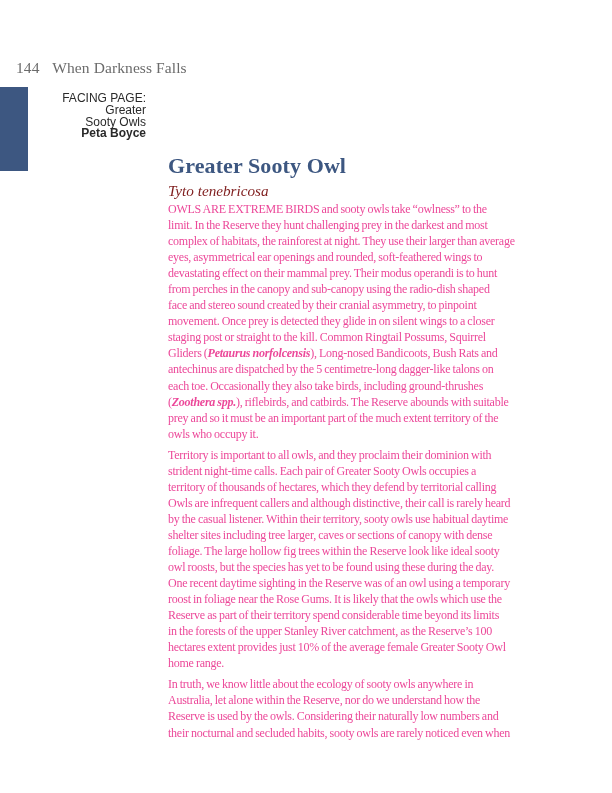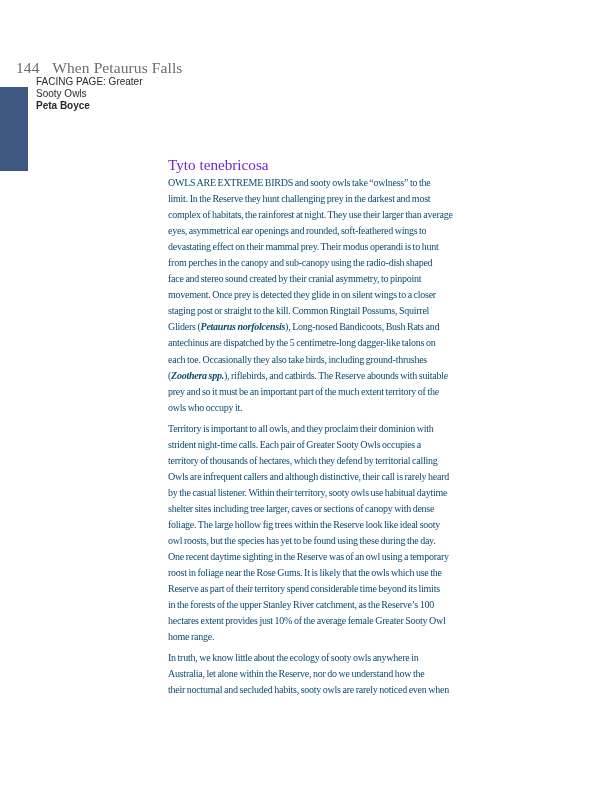--- a/index.html
+++ b/index.html
@@ -31,26 +31,27 @@
       position: absolute;
       left: 0;
       top: 87px;
       width: 28px;
       height: 84px;
       background: #3d5781;
     }
     .caption {
       position: absolute;
       left: 36px;
-      top: 76px;
+      top: 93px;
       width: 110px;
       font-family: "Liberation Sans", "DejaVu Sans", sans-serif;
-      font-size: 10px;
+      font-size: 12px;
       line-height: 11.8px;
       color: #2a2a2a;
+      text-align: right;
     }
     .caption .credit {
       font-weight: bold;
       display: block;
     }
     .article {
       position: absolute;
       left: 168px;
       top: 153px;
       width: 374px;
@@ -60,56 +61,58 @@
       font-size: 22px;
       line-height: 26px;
       font-weight: bold;
       color: #3d5781;
       letter-spacing: 0.1px;
     }
     .subtitle {
       margin: 2px 0 0 0;
       font-size: 15.2px;
       line-height: 19px;
-      color: #6d28d9;
+      font-style: italic;
+      color: #7f1d1d;
     }
     .body p {
       margin: 0 0 5px 0;
-      font-size: 10px;
+      font-size: 12px;
       line-height: 16.05px;
-      color: #0c4a6e;
+      color: #ec4899;
       letter-spacing: -0.25px;
       word-spacing: -0.5px;
     }
     .body p:first-child {
       margin-top: 1px;
     }
     .body .line {
       display: block;
       white-space: nowrap;
     }
     .body em { font-style: italic; font-weight: bold; }
   </style>
 </head>
 <body>
 
 <div class="running-head">
   <span class="folio">144</span>
-  <span>When Petaurus Falls</span>
+  <span>When Darkness Falls</span>
 </div>
 
 <div class="side-bar"></div>
 
 <div class="caption">
   <span class="line" style="display:block">FACING PAGE: Greater</span>
   <span class="line" style="display:block">Sooty Owls</span>
   <span class="credit">Peta Boyce</span>
 </div>
 
 <div class="article">
+  <h1 class="title">Greater Sooty Owl</h1>
   <div class="subtitle">Tyto tenebricosa</div>
   <div class="body">
     <p>
         <span class="line"><span>OWLS ARE EXTREME BIRDS and sooty owls take “owlness” to the</span></span>
         <span class="line"><span>limit. In the Reserve they hunt challenging prey in the darkest and most</span></span>
         <span class="line"><span>complex of habitats, the rainforest at night. They use their larger than average</span></span>
         <span class="line"><span>eyes, asymmetrical ear openings and rounded, soft-feathered wings to</span></span>
         <span class="line"><span>devastating effect on their mammal prey. Their modus operandi is to hunt</span></span>
         <span class="line"><span>from perches in the canopy and sub-canopy using the radio-dish shaped</span></span>
         <span class="line"><span>face and stereo sound created by their cranial asymmetry, to pinpoint</span></span>
@@ -134,16 +137,17 @@
         <span class="line"><span>One recent daytime sighting in the Reserve was of an owl using a temporary</span></span>
         <span class="line"><span>roost in foliage near the Rose Gums. It is likely that the owls which use the</span></span>
         <span class="line"><span>Reserve as part of their territory spend considerable time beyond its limits</span></span>
         <span class="line"><span>in the forests of the upper Stanley River catchment, as the Reserve’s 100</span></span>
         <span class="line"><span>hectares extent provides just 10% of the average female Greater Sooty Owl</span></span>
         <span class="line"><span>home range.</span></span>
       </p>
     <p>
         <span class="line"><span>In truth, we know little about the ecology of sooty owls anywhere in</span></span>
         <span class="line"><span>Australia, let alone within the Reserve, nor do we understand how the</span></span>
+        <span class="line"><span>Reserve is used by the owls. Considering their naturally low numbers and</span></span>
         <span class="line"><span>their nocturnal and secluded habits, sooty owls are rarely noticed even when</span></span>
       </p>
   </div>
 </div>
 
 </body></html>

